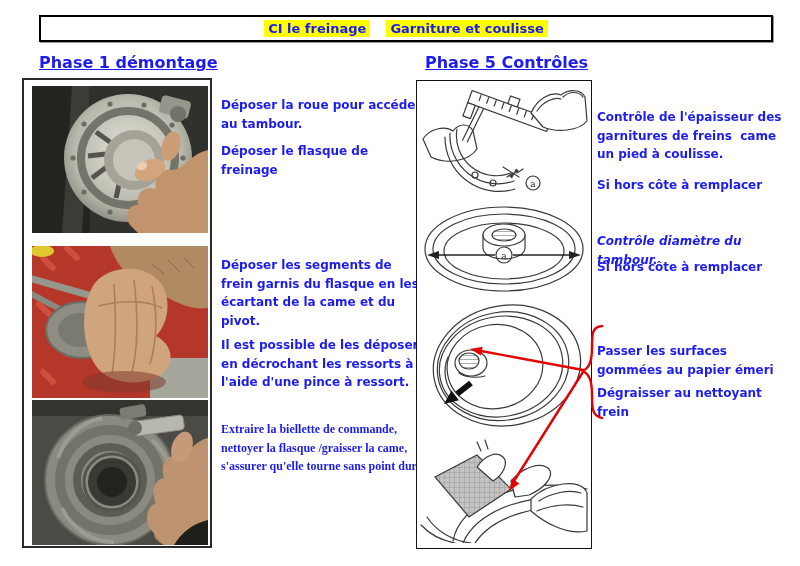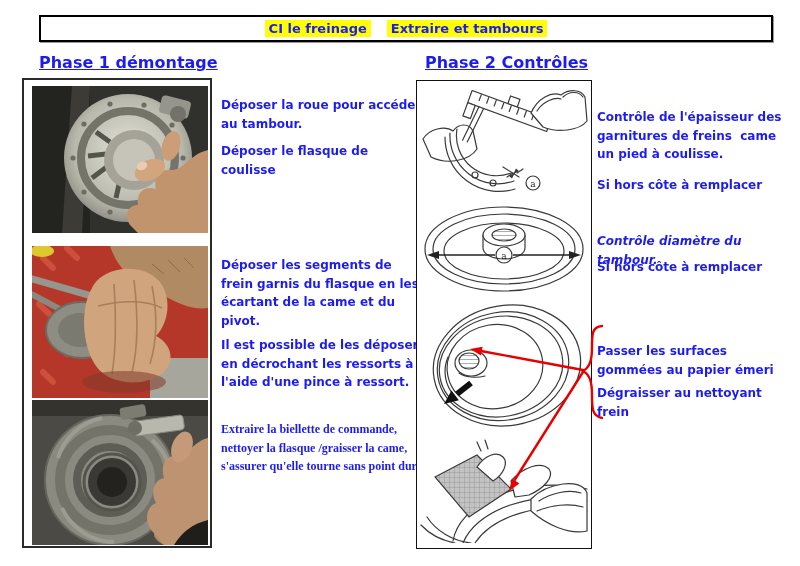--- a/index.html
+++ b/index.html
@@ -54,25 +54,25 @@
   .ink-fill{stroke:var(--line-dark);fill:#fff;stroke-width:1.2;stroke-linejoin:round;}
   .label-a{font-size:9px;fill:#222;font-family:"DejaVu Serif",serif;}
 </style>
 </head>
 <body>
 
 <div id="page">
 
   <div class="header-box">
     <span class="hl">CI le freinage</span>
-    <span class="hl">Extraire et tambours</span>
+    <span class="hl">Garniture et coulisse</span>
   </div>
 
   <div class="phase-heading" id="phase1-heading">Phase 1 démontage</div>
-  <div class="phase-heading" id="phase2-heading">Phase 2 Contrôles</div>
+  <div class="phase-heading" id="phase2-heading">Phase 5 Contrôles</div>
 
   <div class="photo-panel">
 
     <svg id="photo1" class="photo" viewBox="0 0 176 147">
       <defs>
         <radialGradient id="p1hub" cx="50%" cy="45%" r="60%">
           <stop offset="0%" stop-color="#e4e3da"></stop>
             <stop offset="70%" stop-color="#b9b8ac"></stop>
             <stop offset="100%" stop-color="#84837a"></stop>
         </radialGradient>
@@ -160,21 +160,21 @@
       <rect x="102" y="18" width="50" height="15" rx="4" fill="#b9b8ae" stroke="#8a8980" transform="rotate(-8 127 26)"></rect>
       <circle cx="103" cy="28" r="7" fill="#6f6e65"></circle>
       <ellipse cx="150" cy="134" rx="28" ry="14" fill="#b08a62"></ellipse>
       <path d="M176,145 L176,38 C160,42 154,58 146,56 C134,54 128,66 132,78 C122,80 118,92 124,103 C114,107 112,121 120,131 L132,145 Z" fill="#bd9372"></path>
       <ellipse cx="150" cy="47" rx="10" ry="16" fill="#c59a78" transform="rotate(20 150 47)"></ellipse>
       <path d="M142,145 L176,145 L176,120 C160,124 150,132 142,145 Z" fill="#1f1e1a"></path>
     </svg>
   </div>
 
   <div class="step" id="step1">Déposer la roue pour accéder au tambour.</div>
-  <div class="step" id="step2">Déposer le flasque de coulisse</div>
+  <div class="step" id="step2">Déposer le flasque de freinage</div>
   <div class="step" id="step3">Déposer les segments de frein garnis du flasque en les écartant de la came et du pivot.</div>
   <div class="step" id="step4">Il est possible de les déposer en décrochant les ressorts à l'aide d'une pince à ressort.</div>
   <div class="step" id="step5">Extraire la biellette de commande, nettoyer la flasque /graisser la came, s'assurer qu'elle tourne sans point dur.</div>
 
   <div class="drawing-panel">
 
     <svg id="drawing-caliper" class="drawing" viewBox="0 0 170 108">
       <path class="ink-fill" d="M4,52 C10,42 26,38 34,44 C40,36 50,36 54,44 L58,62 C50,74 28,78 12,70 Z"></path>
       <path class="ink" d="M26,50 A54,54 0 0 0 96,102"></path>
       <path class="ink" d="M31,46 A48,48 0 0 0 95,94"></path>

